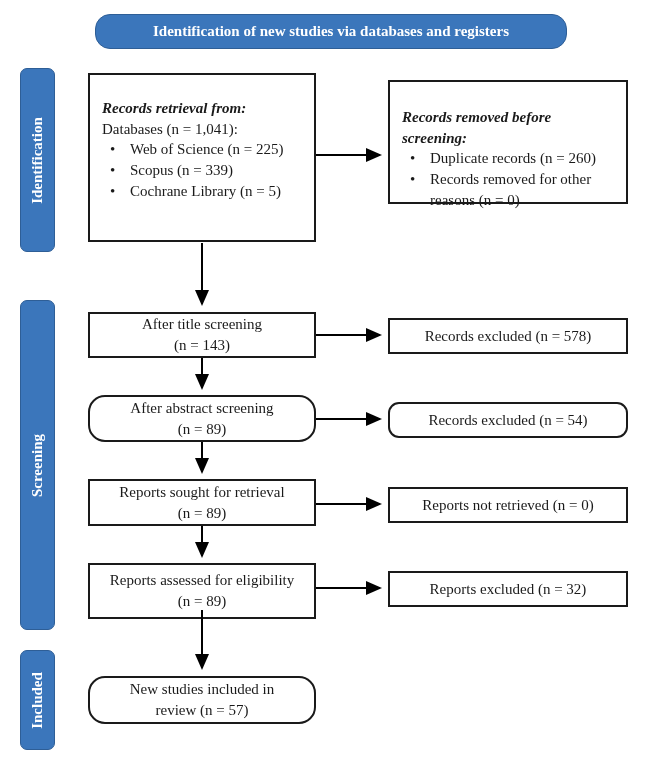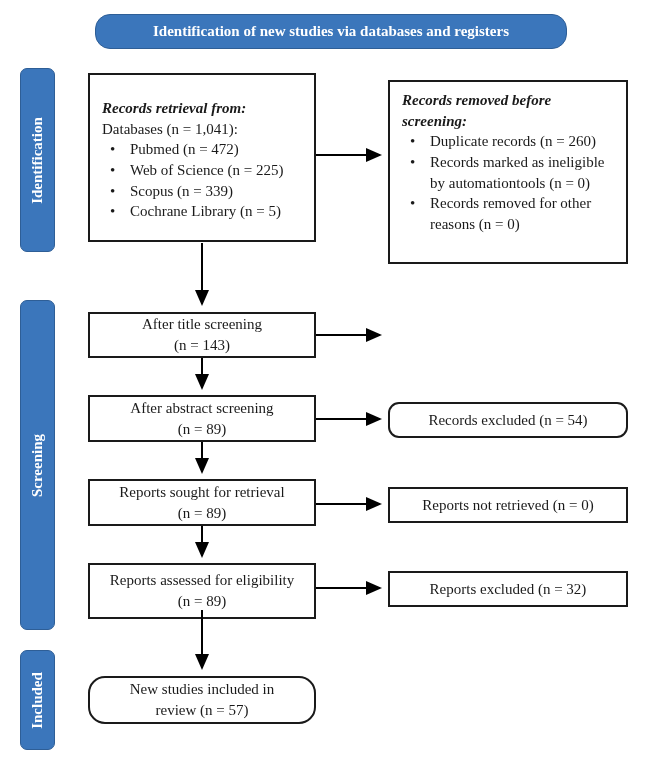--- a/index.html
+++ b/index.html
@@ -57,29 +57,29 @@
     background: #ffffff;
     border: 2px solid #1a1a1a;
     box-sizing: border-box;
     font-size: 15px;
     line-height: 1.38;
   }
   .box-left  { left: 88px;  width: 228px; }
   .box-right { left: 388px; width: 240px; }
 
   .box-records   { top: 73px;  height: 169px; padding: 23px 10px 8px 12px; }
-  .box-removed   { top: 80px;  height: 184px; padding: 8px 8px 6px 12px; }
+  .box-removed   { top: 80px;  height: 124px; padding: 25px 8px 6px 12px; }
 
   .box-center {
     display: flex; flex-direction: column;
     align-items: center; justify-content: center;
     text-align: center;
   }
   .box-title-screening    { top: 312px; height: 46px; }
-  .box-abstract-screening { top: 395px; height: 47px; }
+  .box-abstract-screening { top: 395px; height: 47px; border-radius: 17px; }
   .box-reports-sought     { top: 479px; height: 47px; }
   .box-reports-assessed   { top: 563px; height: 56px; }
   .box-new-studies        { top: 676px; height: 48px; border-radius: 17px; }
 
   .box-excluded-title    { top: 318px; height: 36px; }
   .box-excluded-abstract { top: 402px; height: 36px; border-radius: 11px; }
   .box-not-retrieved     { top: 487px; height: 36px; }
   .box-excluded-reports  { top: 571px; height: 36px; }
 
   .box-heading {
@@ -121,39 +121,40 @@
     <span>Screening</span>
   </div>
   <div class="side-strip strip-included">
     <span>Included</span>
   </div>
 
   <div class="box box-left box-records">
     <span class="box-heading">Records retrieval from:</span>
     <span class="box-subheading">Databases (n = 1,041):</span>
     <ul class="bullets">
-        <li>Pubmed (n = 472)</li>
         <li>Web of Science (n = 225)</li>
         <li>Scopus (n = 339)</li>
         <li>Cochrane Library (n = 5)</li>
       </ul>
   </div>
 
   <div class="box box-right box-removed">
     <span class="box-heading">Records removed before screening:</span>
     <ul class="bullets">
         <li>Duplicate records (n = 260)</li>
-        <li>Records marked as ineligible by automationtools (n = 0)</li>
         <li>Records removed for other reasons (n = 0)</li>
       </ul>
   </div>
 
   <div class="box box-left box-center box-title-screening">
     <span class="line">After title screening</span>
     <span class="line">(n = 143)</span>
+  </div>
+  <div class="box box-right box-center box-excluded-title">
+    <span class="line">Records excluded (n = 578)</span>
   </div>
 
   <div class="box box-left box-center box-abstract-screening">
     <span class="line">After abstract screening</span>
     <span class="line">(n = 89)</span>
   </div>
   <div class="box box-right box-center box-excluded-abstract">
     <span class="line">Records excluded (n = 54)</span>
   </div>
 

